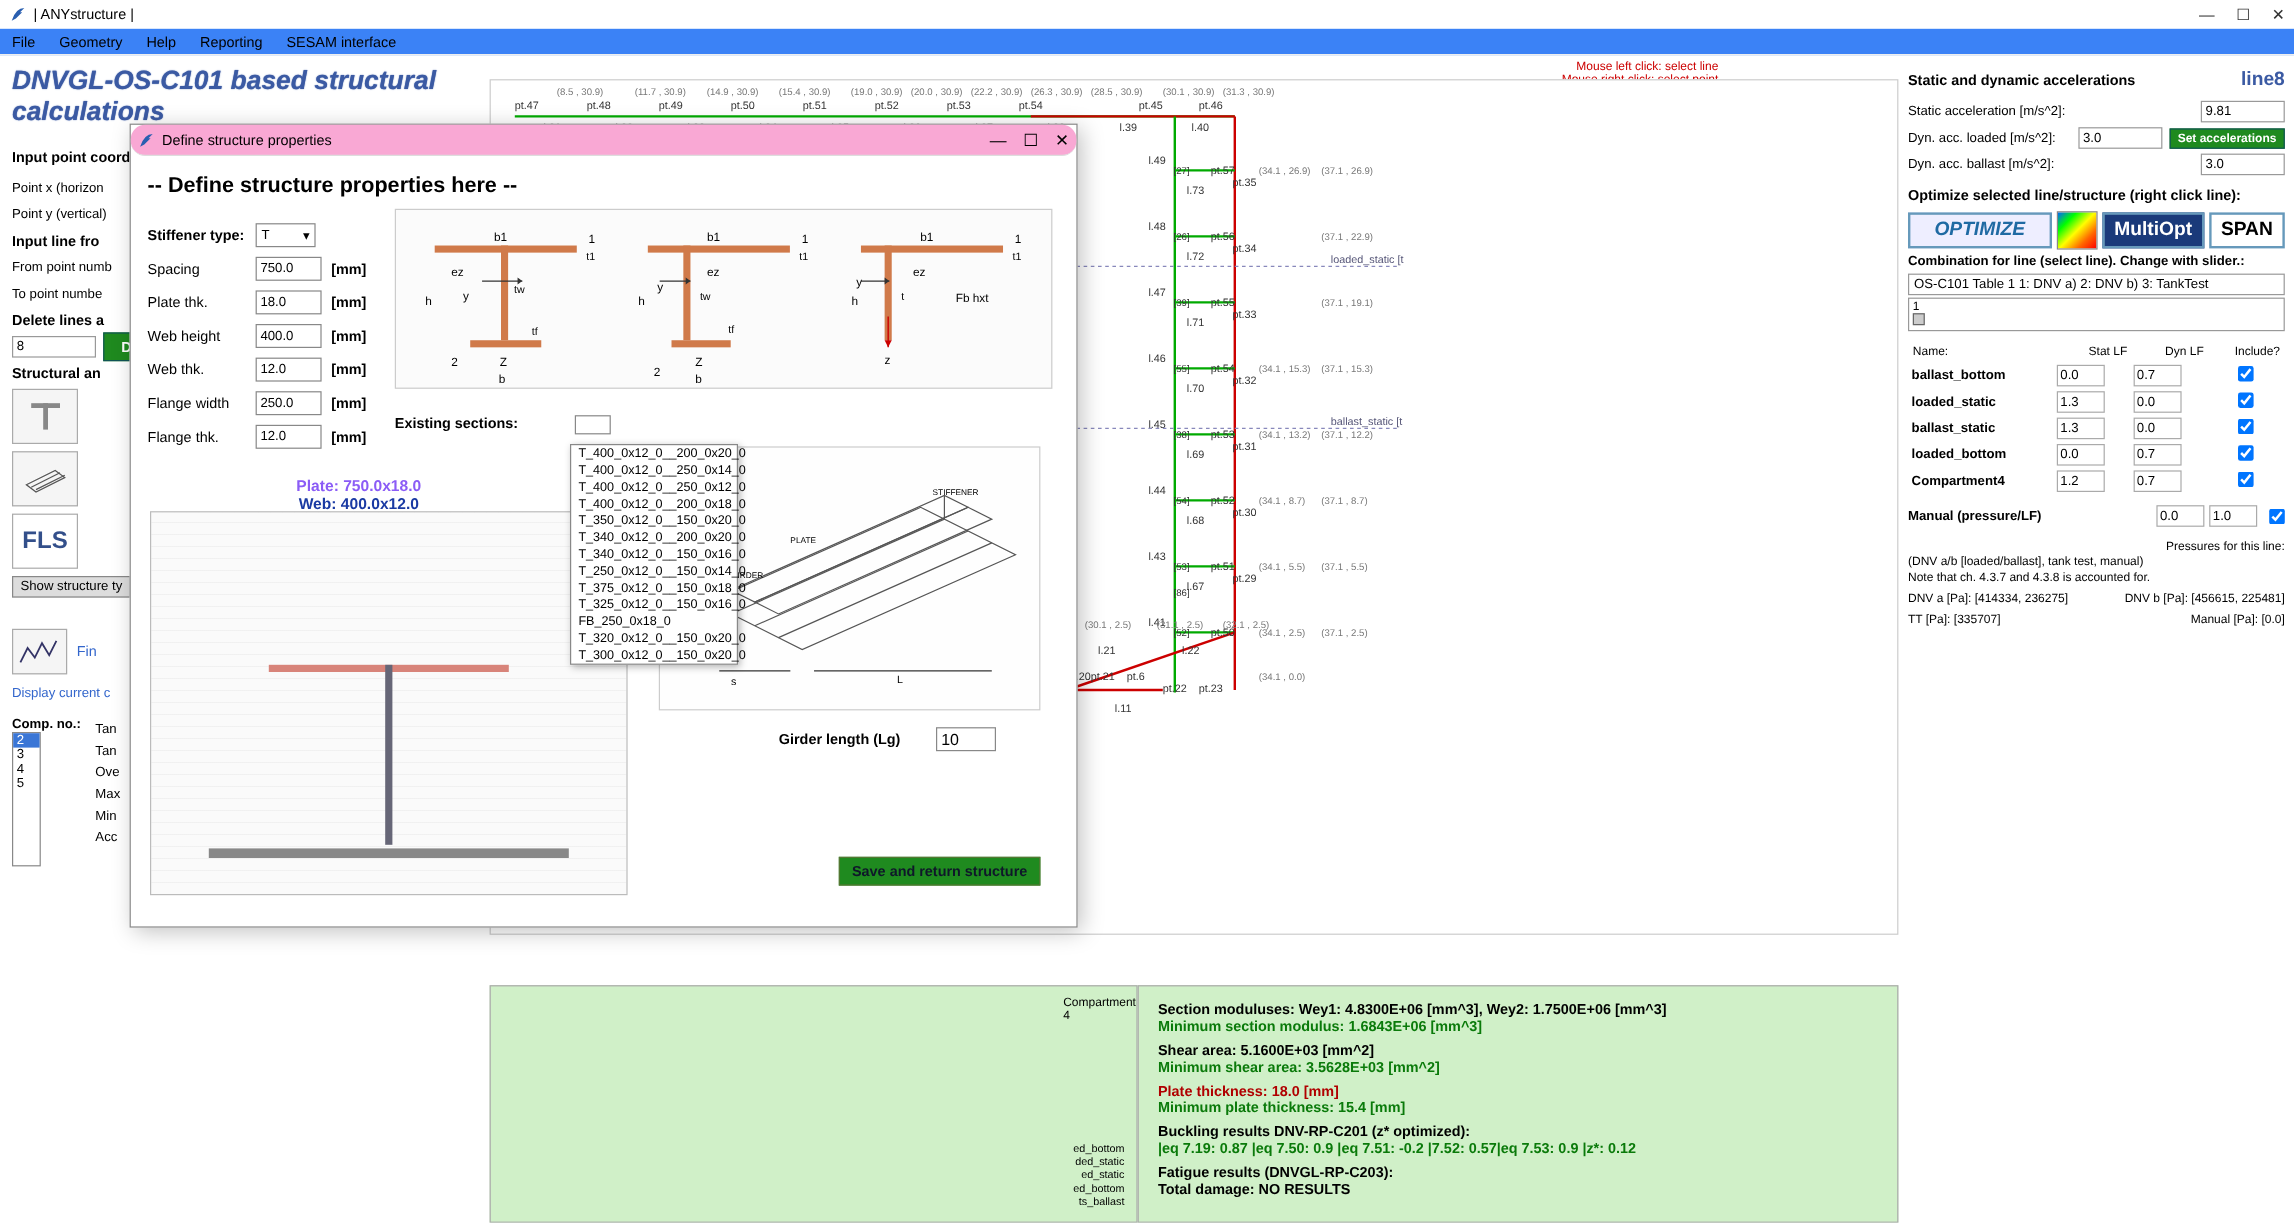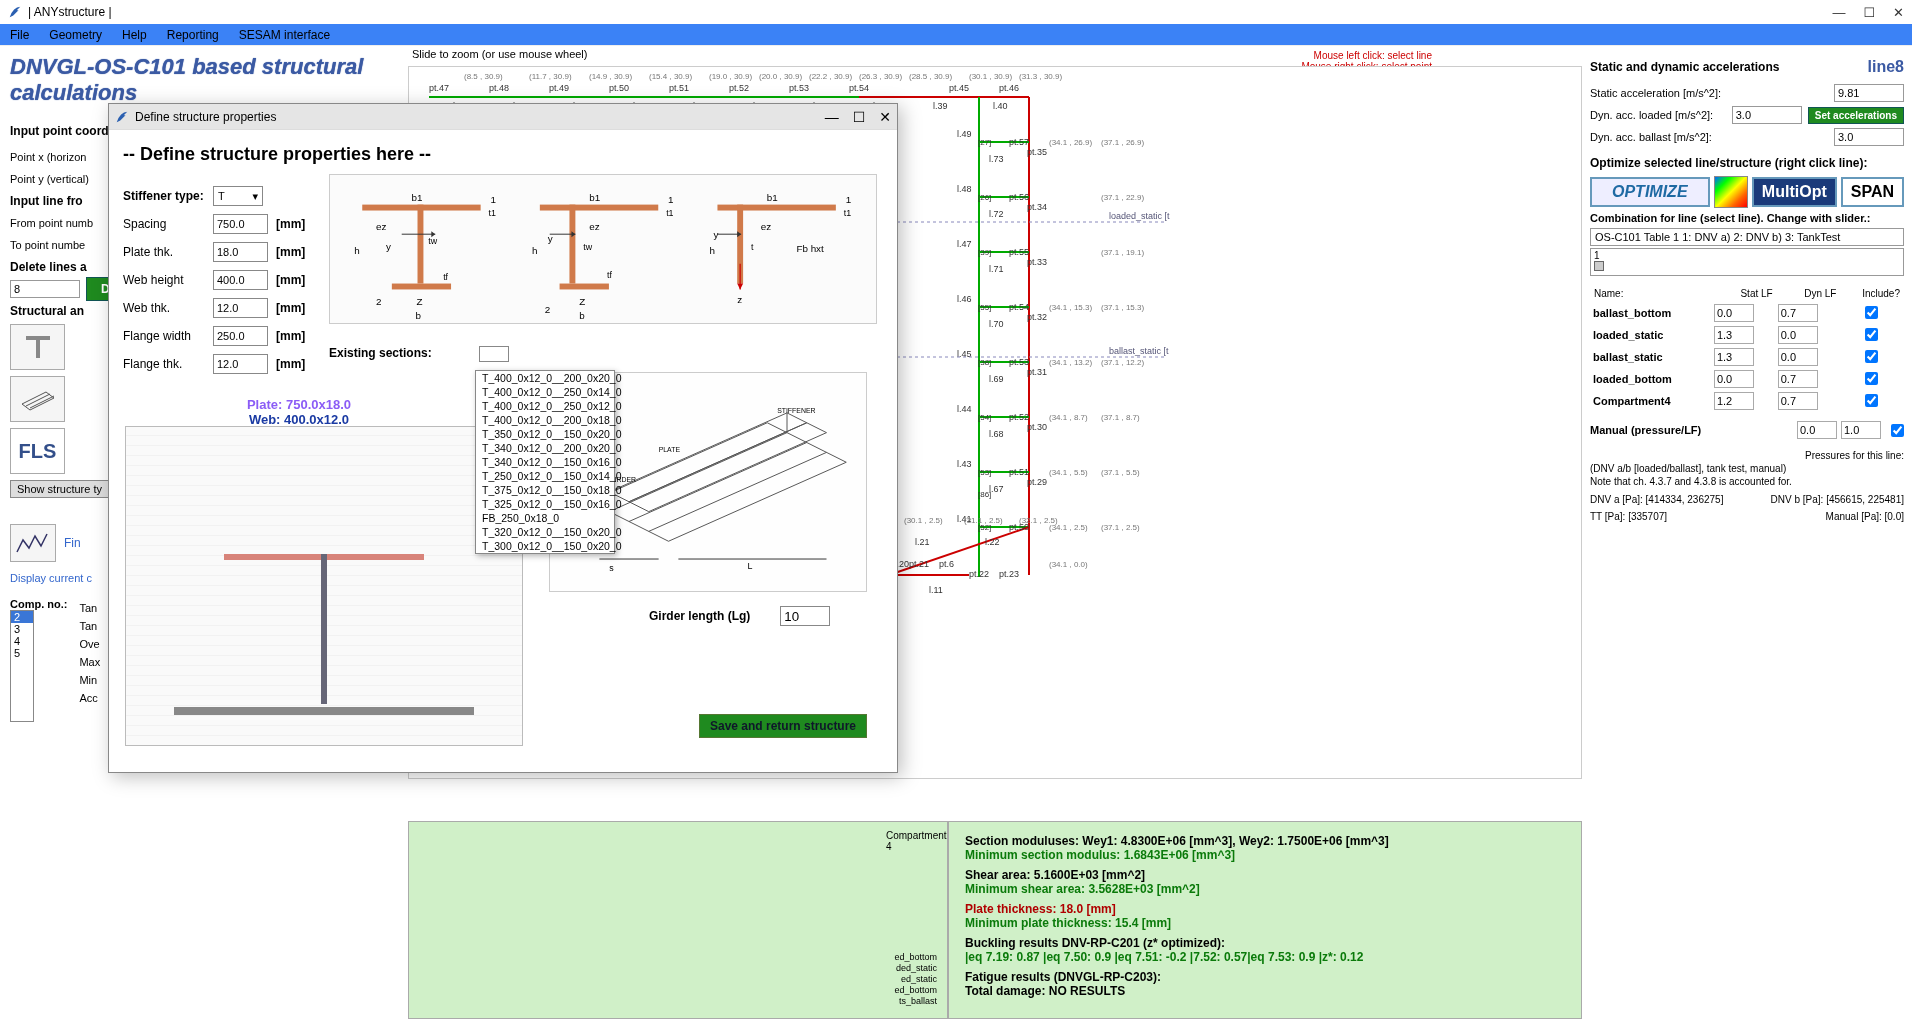--- a/index.html
+++ b/index.html
@@ -50,21 +50,21 @@
   .span-btn { border: 2px solid #69b; background: #fff; font-weight: bold; font-size: 16px; padding: 4px 8px; }
   .combo-table { width: 100%; font-size: 11px; }
   .combo-table th { text-align: left; font-weight: normal; font-size: 10px; padding: 2px; }
   .combo-table td { padding: 1px; }
   .ct-input { width: 40px; height: 18px; border: 1px solid #aaa; font-size: 11px; padding: 0 2px; }
   .pressure-info { font-size: 10px; margin-top: 10px; line-height: 13px; }
   .pressure-vals { display: flex; justify-content: space-between; font-size: 10px; margin-top: 6px; }
   
   
   .modal { position: absolute; left: 108px; top: 103px; width: 790px; height: 670px; background: #fff; border: 1px solid #888; box-shadow: 4px 4px 18px rgba(0,0,0,0.25); z-index: 100; }
-  .modal-titlebar { height: 26px; display: flex; align-items: center; justify-content: space-between; padding: 12px 6px; background: #e5e5e5; border-bottom: 1px solid #ddd; }
+  .modal-titlebar { height: 26px; display: flex; align-items: center; justify-content: space-between; padding: 12px 6px; background: #f9a8d4; border-bottom: 1px solid #ddd; border-radius: 12px; }
   .modal-titlebar-left { display: flex; gap: 6px; align-items: center; font-size: 12px; }
   .modal-win-controls { display: flex; gap: 14px; font-size: 14px; }
   .modal-body { padding: 10px 14px; position: relative; height: calc(100% - 26px); }
   .modal-heading { font-weight: bold; font-size: 18px; margin: 4px 0 14px 0; }
   .modal-left { float: left; width: 200px; }
   .prop-row { display: flex; align-items: center; margin: 6px 0; height: 22px; }
   .prop-row .plabel { width: 90px; font-size: 12px; }
   .prop-row input { width: 55px; height: 20px; border: 1px solid #888; font-size: 11px; padding: 0 3px; }
   .prop-row .unit { width: 40px; text-align: left; padding-left: 8px; font-weight: bold; font-size: 12px; }
   .stiff-select { width: 50px; height: 20px; border: 1px solid #888; font-size: 11px; text-align: center; display: inline-flex; align-items: center; justify-content: space-between; padding: 0 4px; }
@@ -185,21 +185,20 @@
         <span>Tan</span>
         <span>Ove</span>
         <span>Max</span>
         <span>Min</span>
         <span>Acc</span>
       </div>
     </div>
   </div>
 
   <div class="main-area">
-    <div class="zoom-label">Slide to zoom (or use mouse wheel)</div>
     <div class="click-hints">
       <div>Mouse left click:  select line</div>
       <div>Mouse right click:  select point</div>
     </div>
     <div class="canvas">
       <svg width="100%" height="100%">
 
         <line x1="20" y1="30" x2="620" y2="30" stroke="#0a0" stroke-width="2"></line>
         <line x1="450" y1="30" x2="620" y2="30" stroke="#c00" stroke-width="2"></line>
 

